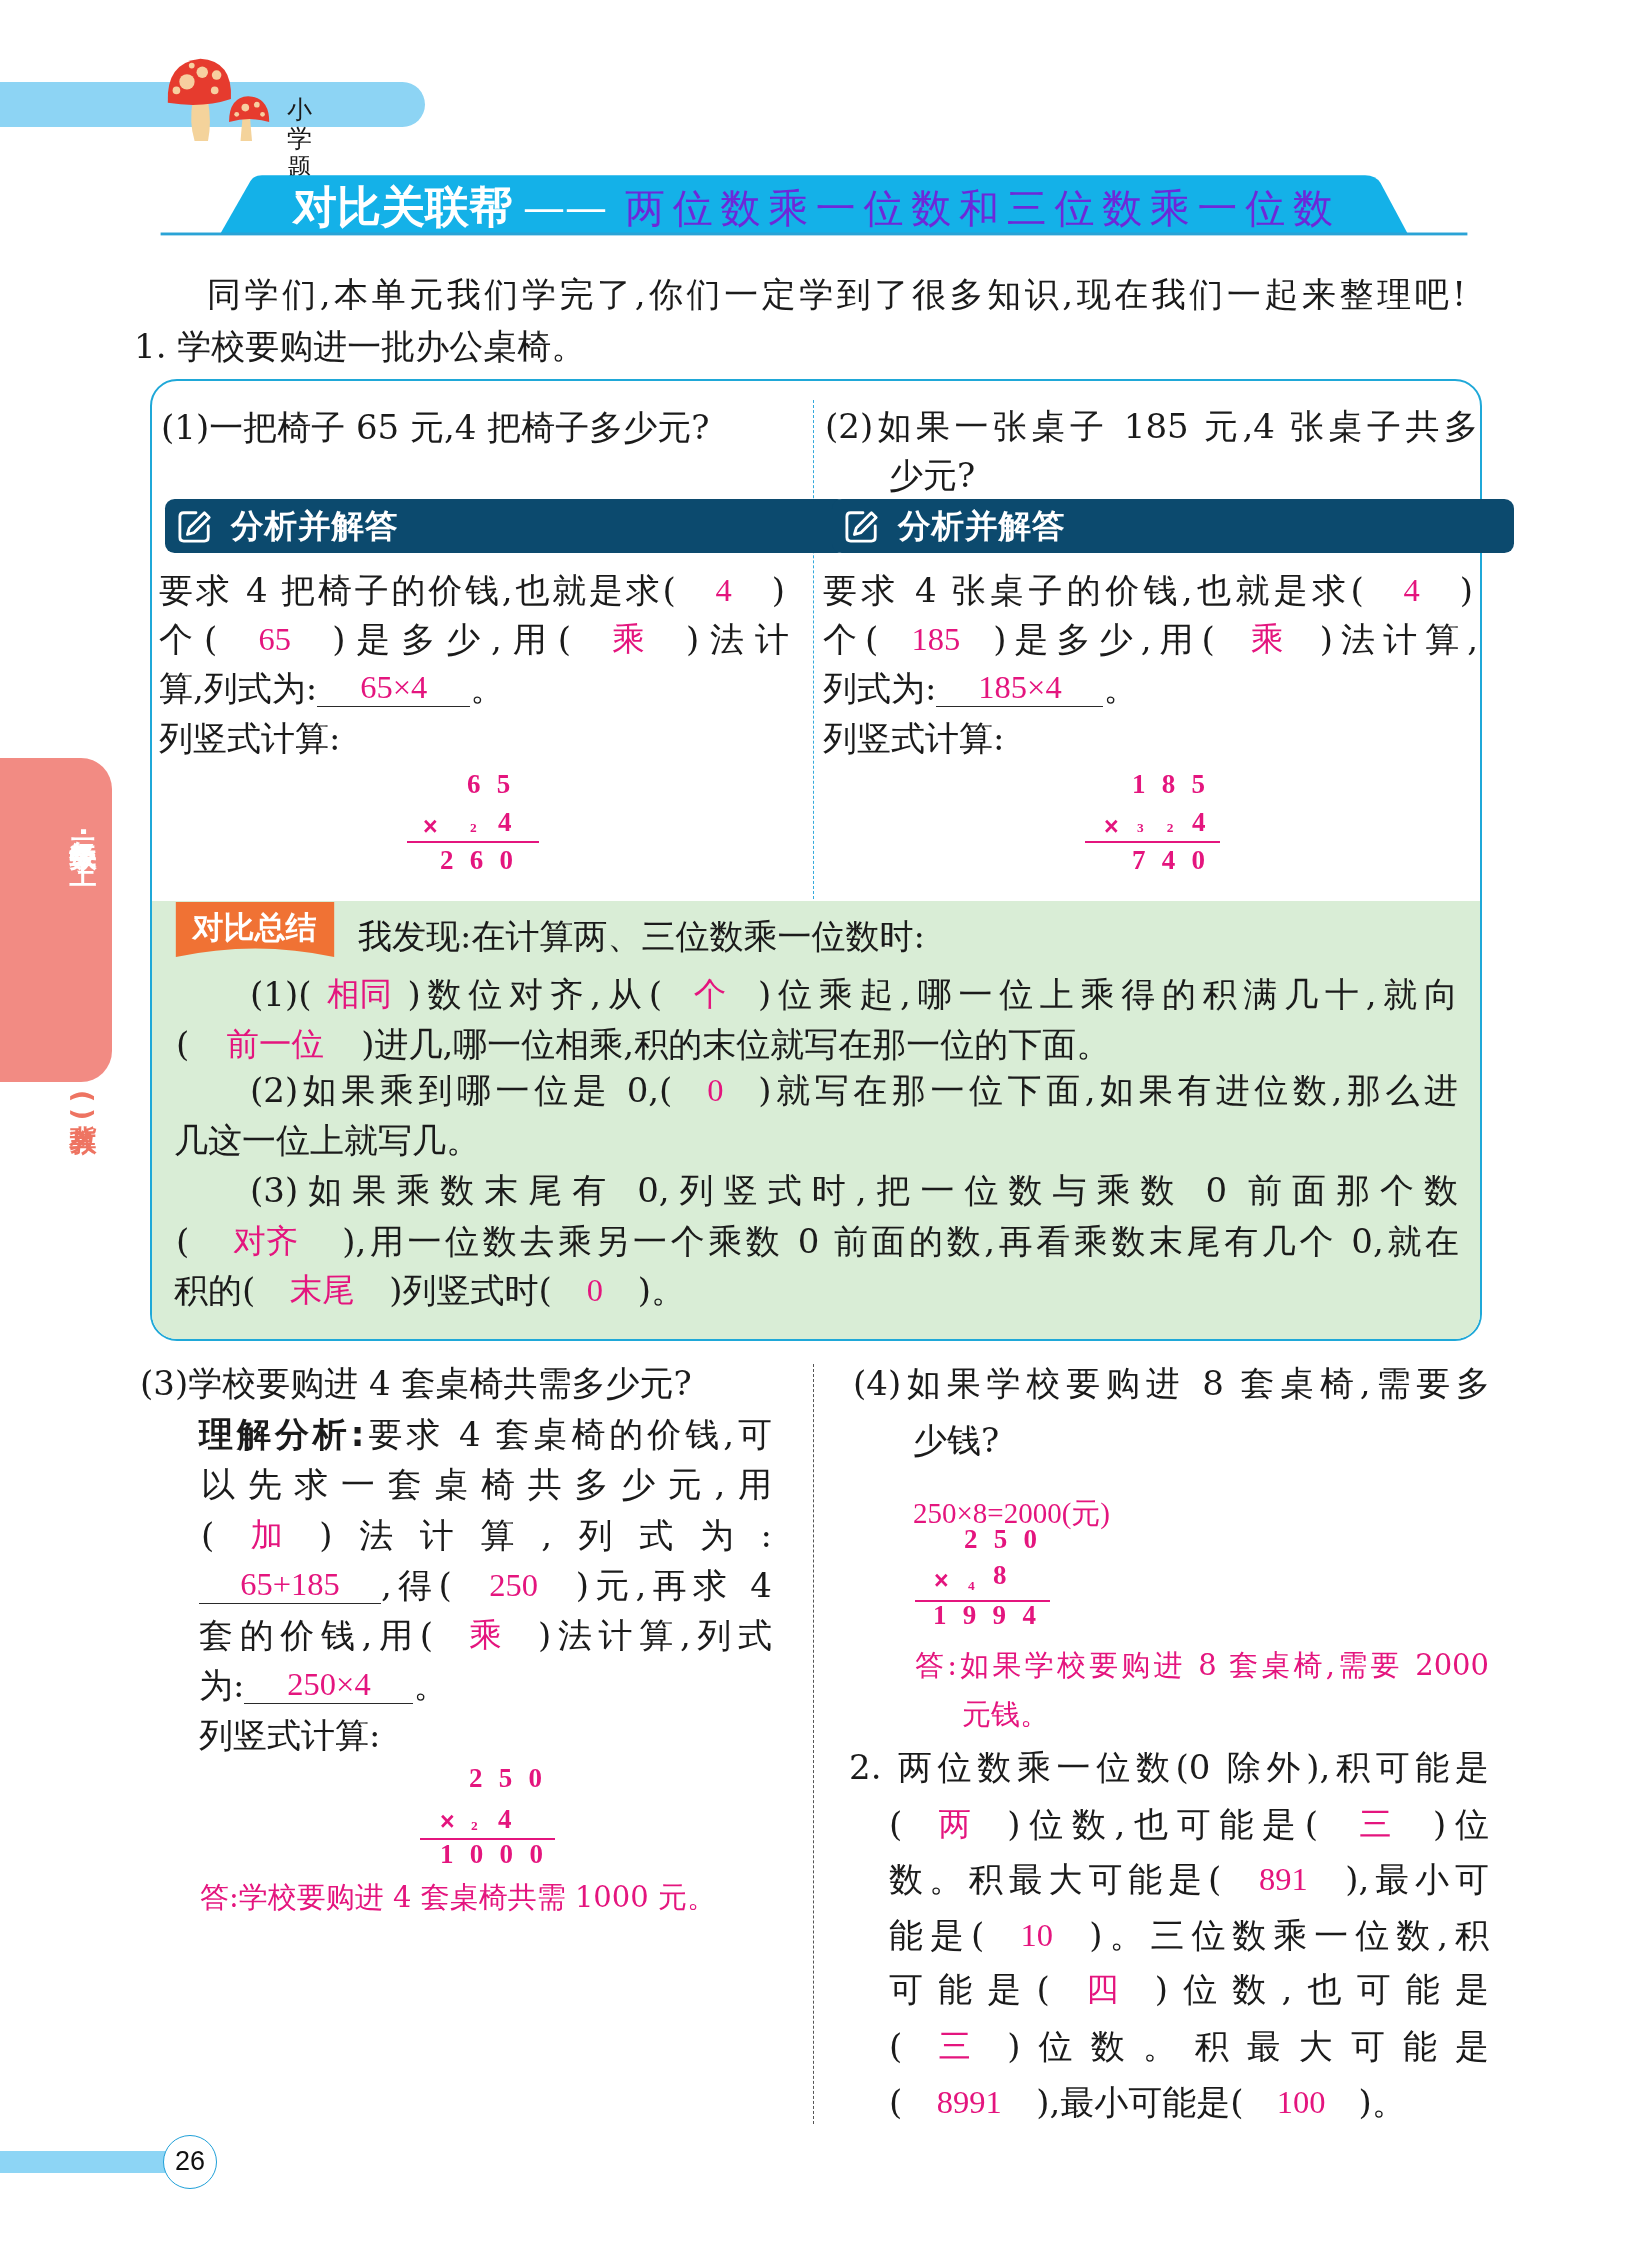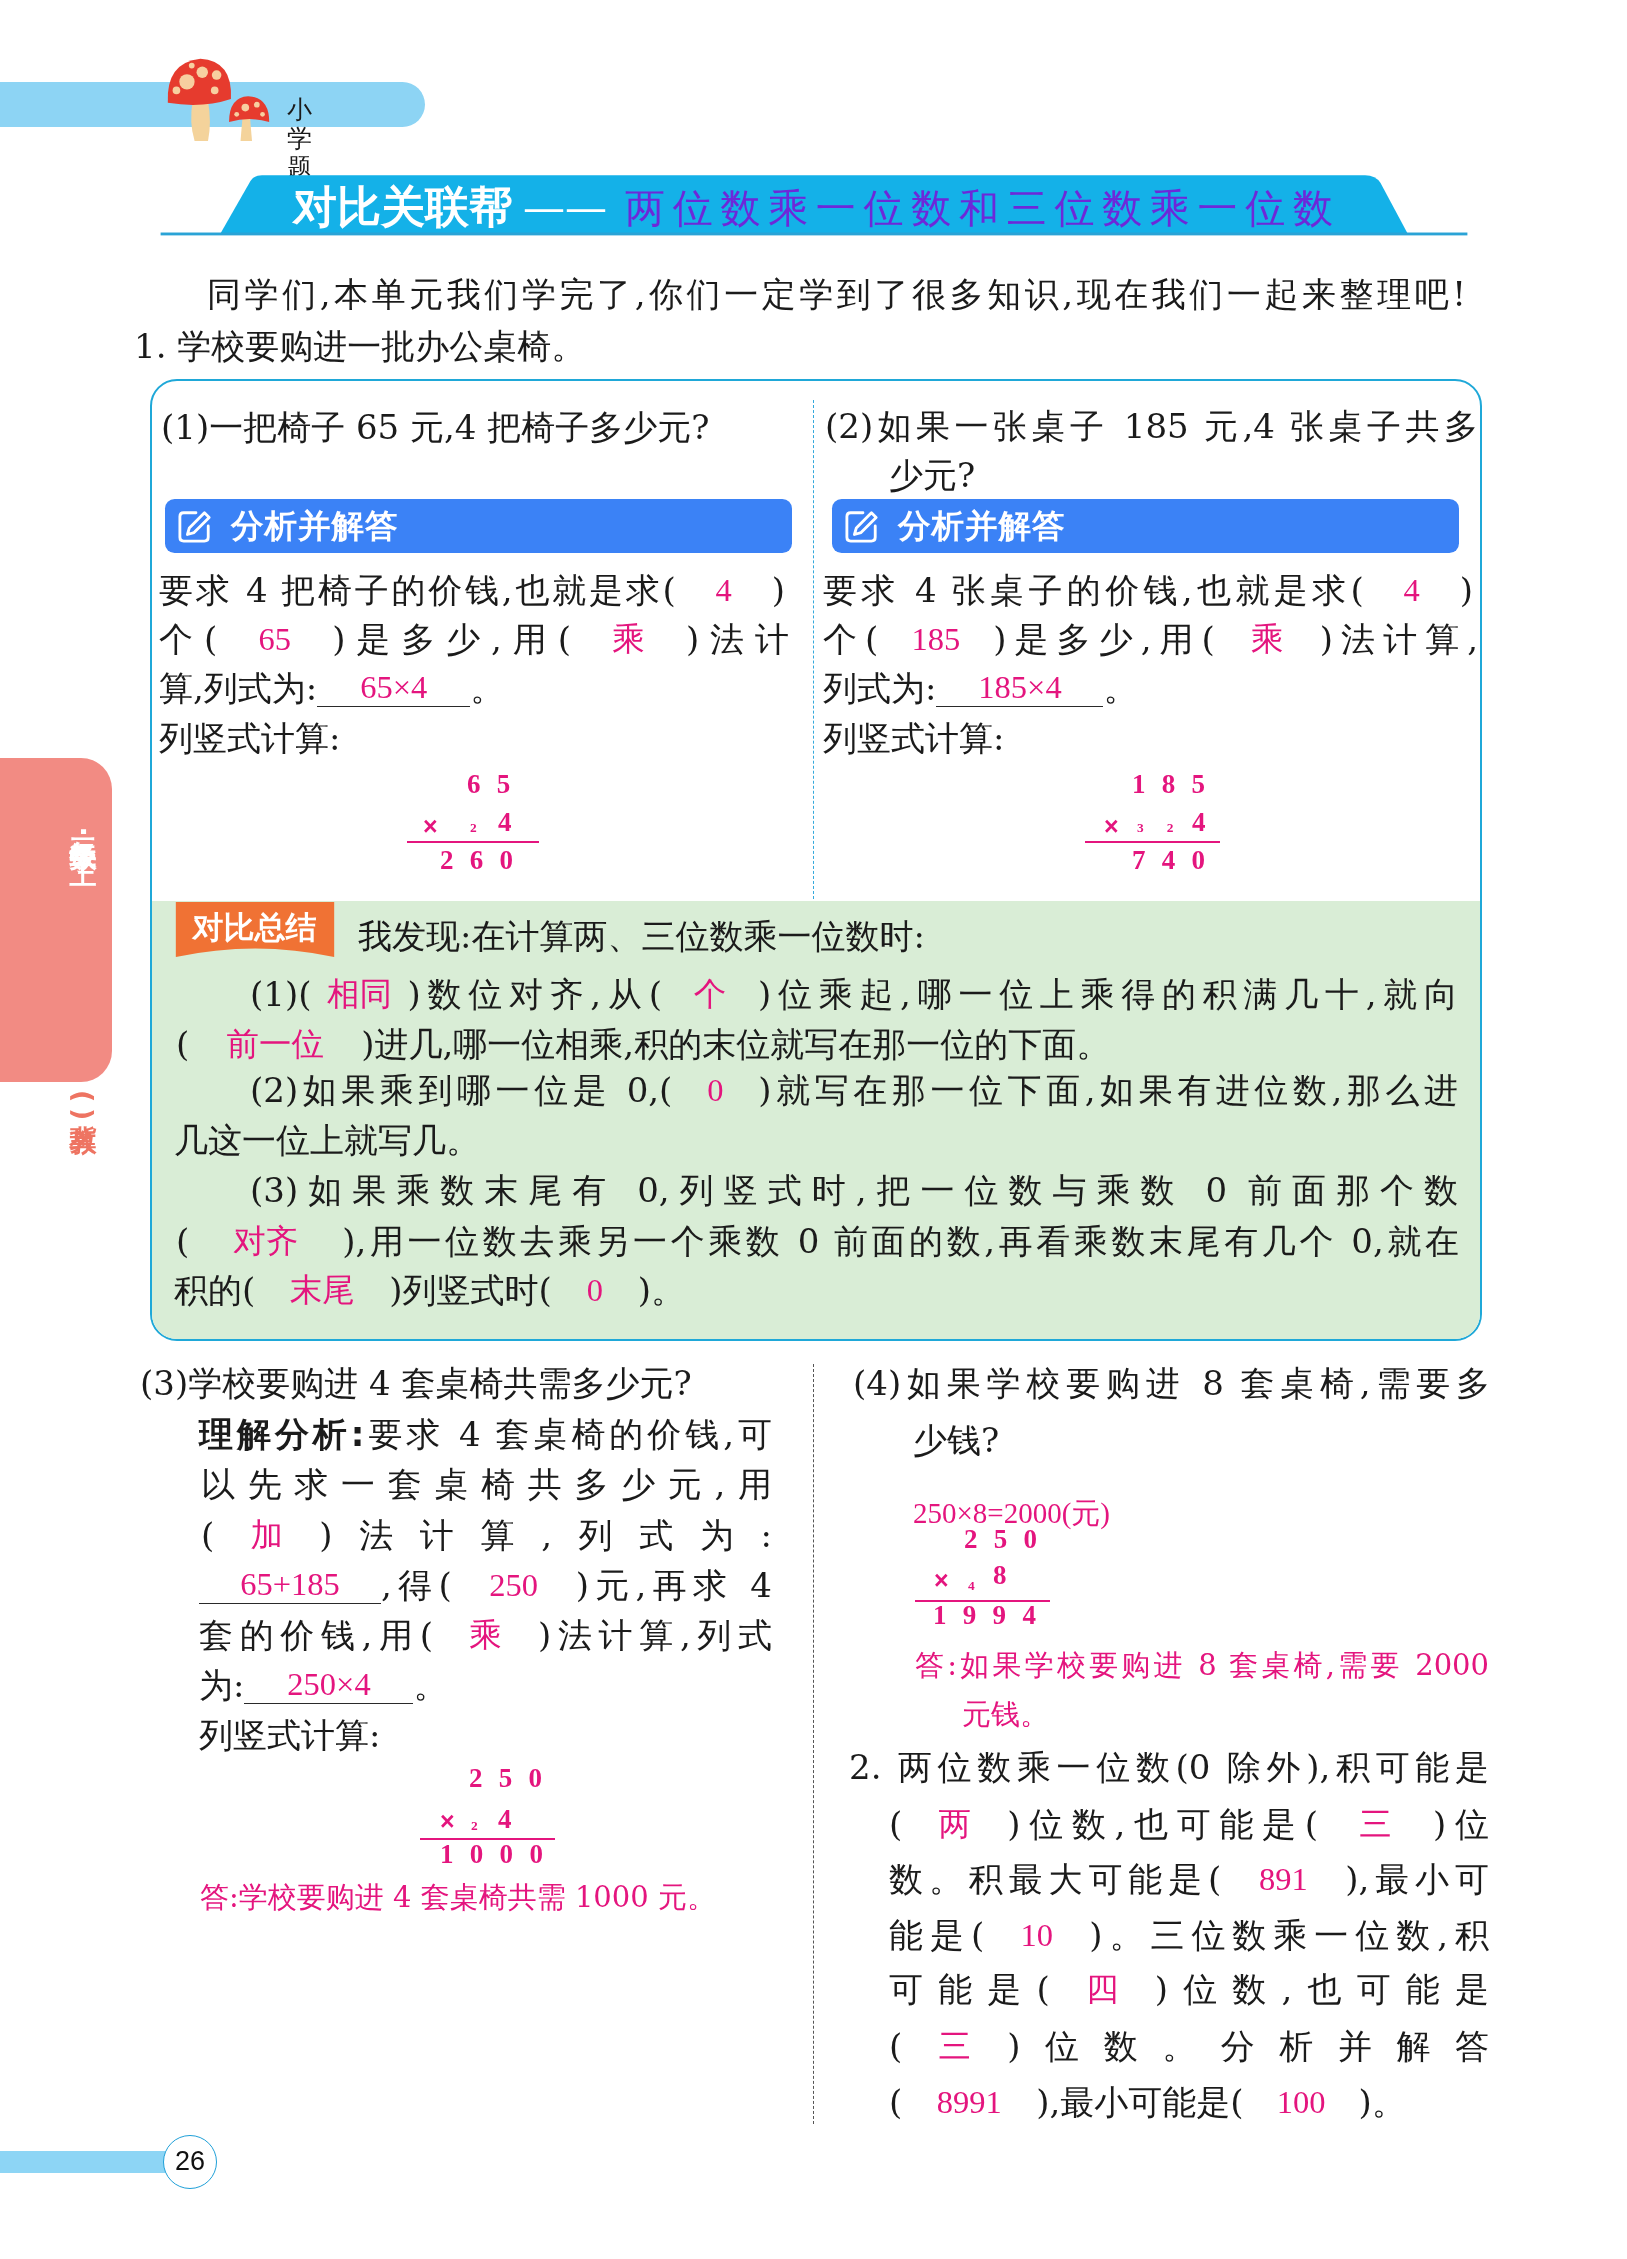--- a/index.html
+++ b/index.html
@@ -29,21 +29,21 @@
   #side-tab{left:0;top:758px;width:112px;height:324px;background:#f28b83;border-radius:0 31px 31px 0;}
   #side-grade{left:69px;top:817px;writing-mode:vertical-rl;font-size:27px;line-height:29px;font-weight:bold;color:#fff;letter-spacing:1.9px;font-family:"DejaVu Sans","Liberation Sans",sans-serif;white-space:nowrap;}
   #side-edition{left:69px;top:1090px;writing-mode:vertical-rl;font-size:27px;line-height:29px;font-weight:bold;color:#ee7462;letter-spacing:1.9px;font-family:"DejaVu Sans","Liberation Sans",sans-serif;white-space:nowrap;}
 
   
   #box{left:150px;top:379px;width:1332px;height:962px;border:2.9px solid #1fa8d8;border-radius:27px;box-sizing:border-box;overflow:hidden;background:#fff;}
   #box-green{position:absolute;left:0;right:0;top:520px;bottom:0;background:#d9edd6;}
   #div-upper{left:813px;top:400px;width:0;height:499px;border-left:1.9px dashed #33a9dc;}
   #div-lower{left:813px;top:1364px;width:0;height:760px;border-left:1.9px dashed #555;}
 
-  .an-bar{position:absolute;top:499px;width:627px;height:54px;background:#3b82f6;border-radius:9.6px;}
+  .an-bar{position:absolute;top:499px;width:682px;height:54px;background:#0c4a6e;border-radius:9.6px;}
   .an-icon{position:absolute;left:11.5px;top:9.6px;width:36px;height:34px;}
   .an-text{position:absolute;left:66px;top:7.6px;font-size:32.5px;line-height:38px;font-weight:bold;color:#fff;font-family:"DejaVu Sans","Liberation Sans",sans-serif;white-space:nowrap;letter-spacing:1px;}
 
   #badge{left:175px;top:902px;width:160px;height:55px;}
   #badge-text{left:184px;top:909px;width:141px;font-size:31px;line-height:36px;font-weight:bold;color:#fff;text-align:center;font-family:"DejaVu Sans","Liberation Sans",sans-serif;white-space:nowrap;}
 
   
   .vd{position:absolute;font-family:"Liberation Serif",serif;font-weight:bold;font-size:27px;line-height:27px;color:#e4157e;letter-spacing:16.3px;white-space:nowrap;}
   .vc{position:absolute;font-family:"Liberation Serif",serif;font-weight:bold;font-size:13.4px;line-height:13.4px;color:#e4157e;letter-spacing:23px;white-space:nowrap;}
   .vx{position:absolute;font-family:"Liberation Sans",sans-serif;font-weight:bold;font-size:25px;line-height:25px;color:#e4157e;}
@@ -247,21 +247,21 @@
     <div class="ln just" style="left:889px;top:1858px;width:600px;">
       <span>数。积最大可能是(</span><span class="a bl" style="width:124px;">891</span><span>),最小可</span>
     </div>
     <div class="ln just" style="left:889px;top:1914px;width:600px;">
       <span>能是(</span><span class="a bl" style="width:105px;">10</span><span>)。三位数乘一位数,积</span>
     </div>
     <div class="ln just" style="left:889px;top:1968px;width:600px;">
       <span>可能是(</span><span class="a bl" style="width:105px;">四</span><span>)位数,也可能是</span>
     </div>
     <div class="ln just" style="left:889px;top:2025px;width:600px;">
-      <span>(</span><span class="a bl" style="width:105px;">三</span><span>)位数。分析并解答</span>
+      <span>(</span><span class="a bl" style="width:105px;">三</span><span>)位数。积最大可能是</span>
     </div>
     <div class="ln" style="left:889px;top:2081px;">
       <span>(</span><span class="a bl" style="width:134px;">8991</span><span>),最小可能是(</span><span class="a bl" style="width:115px;">100</span><span>)。</span>
     </div>
   </div>
 
   <div class="grp">
     <div id="pg-bar" class="abs"></div>
     <div id="pg-circle" class="abs">26</div>
   </div>

